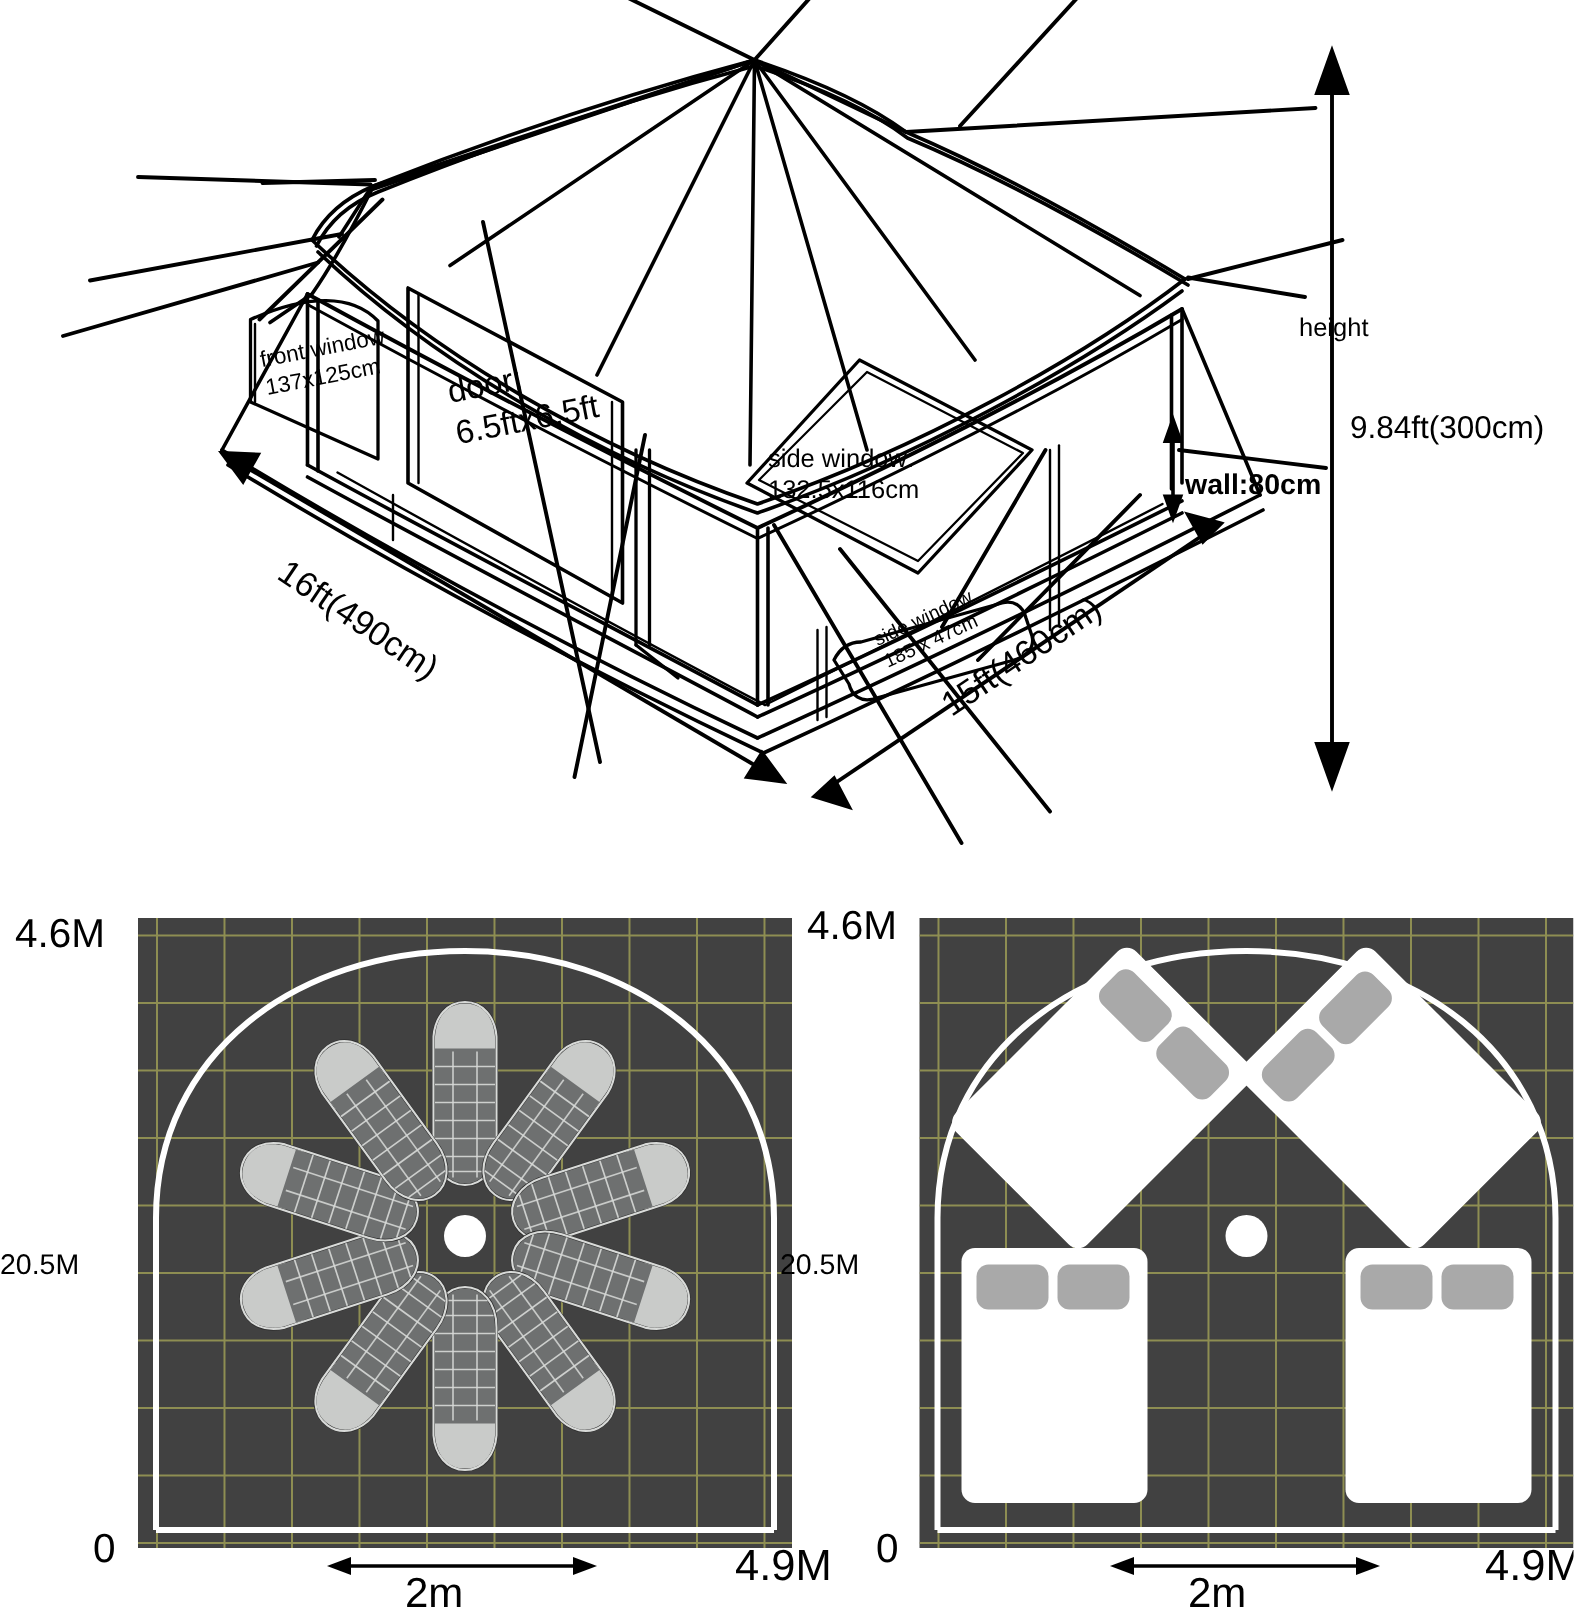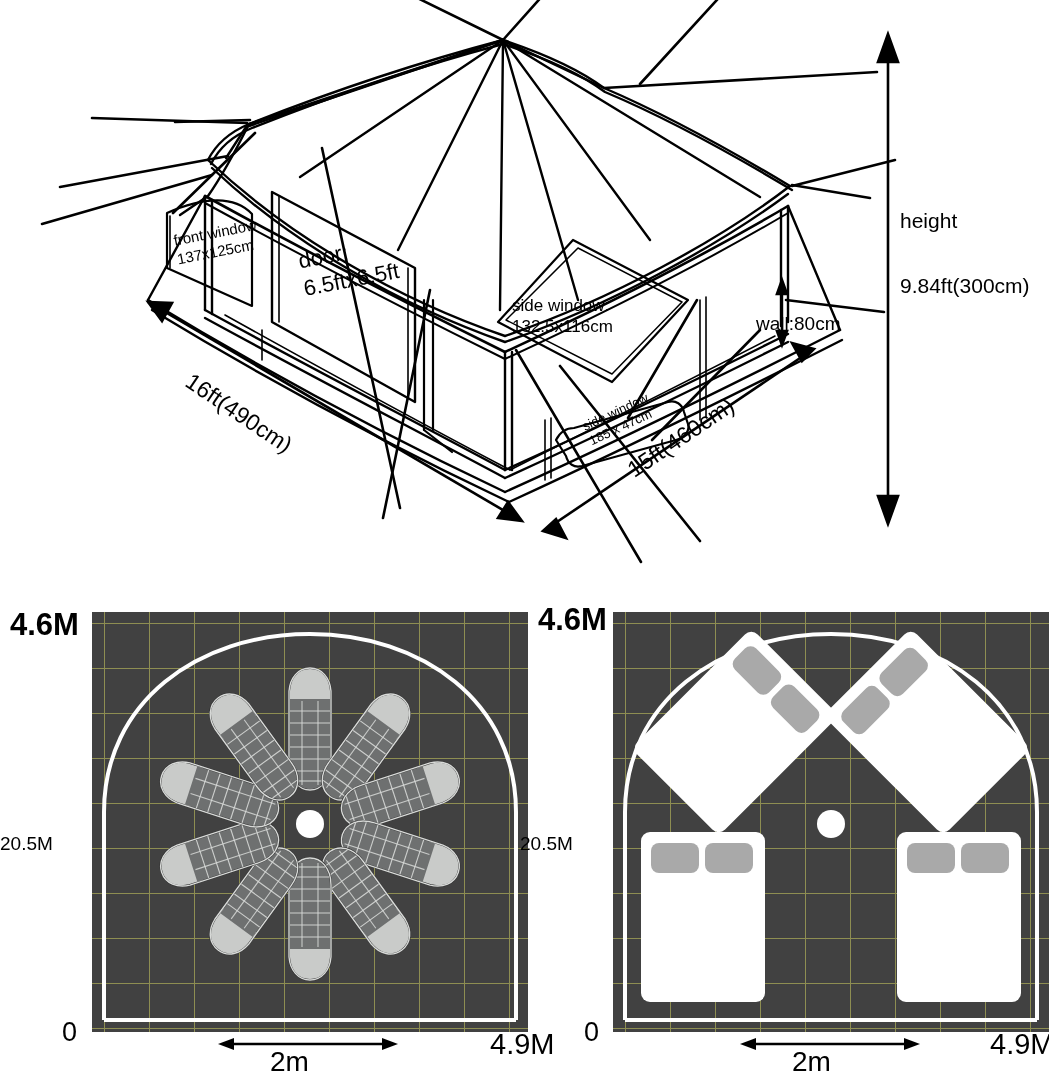--- a/index.html
+++ b/index.html
@@ -64,26 +64,27 @@
     transform: rotate(34deg);
     transform-origin: left top;
   }
   .lbl-15ft {
     left: 622px; top: 460px;
     font-size: 23px;
     transform: rotate(-34deg);
     transform-origin: left top;
   }
   .lbl-wall {
-    left: 756px; top: 312px;
+    left: 790px; top: 312px;
     font-size: 19px;
+    font-weight: bold;
   }
   .lbl-height {
-    left: 900px; top: 208px;
-    font-size: 21px;
+    left: 866px; top: 208px;
+    font-size: 17px;
   }
   .lbl-height2 {
     left: 900px; top: 250px;
     font-size: 21px;
     margin-top: 23px;
   }
 
   
   .plan {
     position: absolute;
@@ -110,21 +111,21 @@
     left: 0; top: 0;
     width: 436px; height: 420px;
   }
 
   .axis-label {
     position: absolute;
     font-family: "Liberation Sans", sans-serif;
     color: #000;
     white-space: pre;
   }
-  .ax-46   { font-size: 31px; font-weight: bold; }
+  .ax-46   { font-size: 27px; }
   .ax-205  { font-size: 19px; }
   .ax-0    { font-size: 27px; }
   .ax-49   { font-size: 29px; }
   .ax-2m   { font-size: 28px; text-align: right; }
 
   .dim-arrow-svg {
     position: absolute;
   }
 </style>
 </head>

